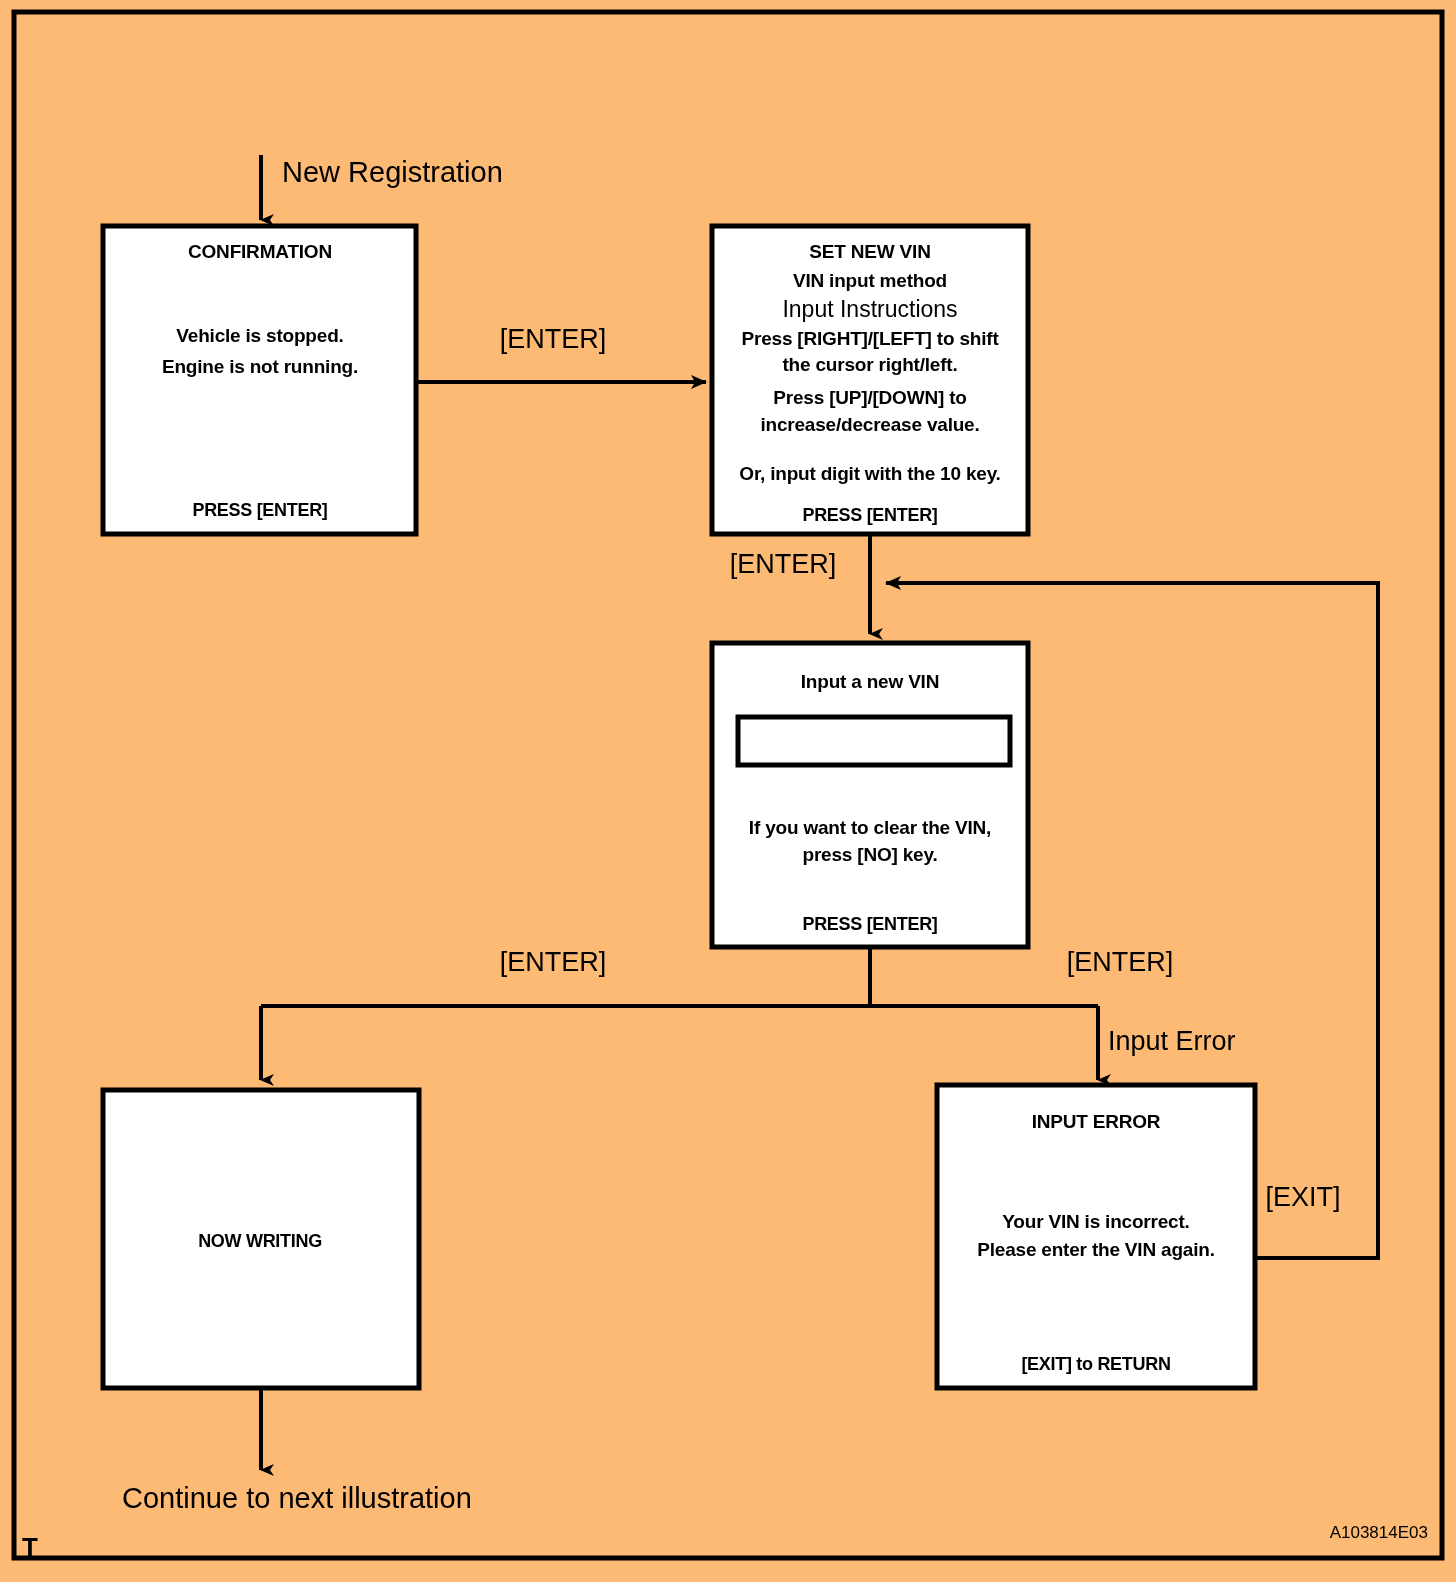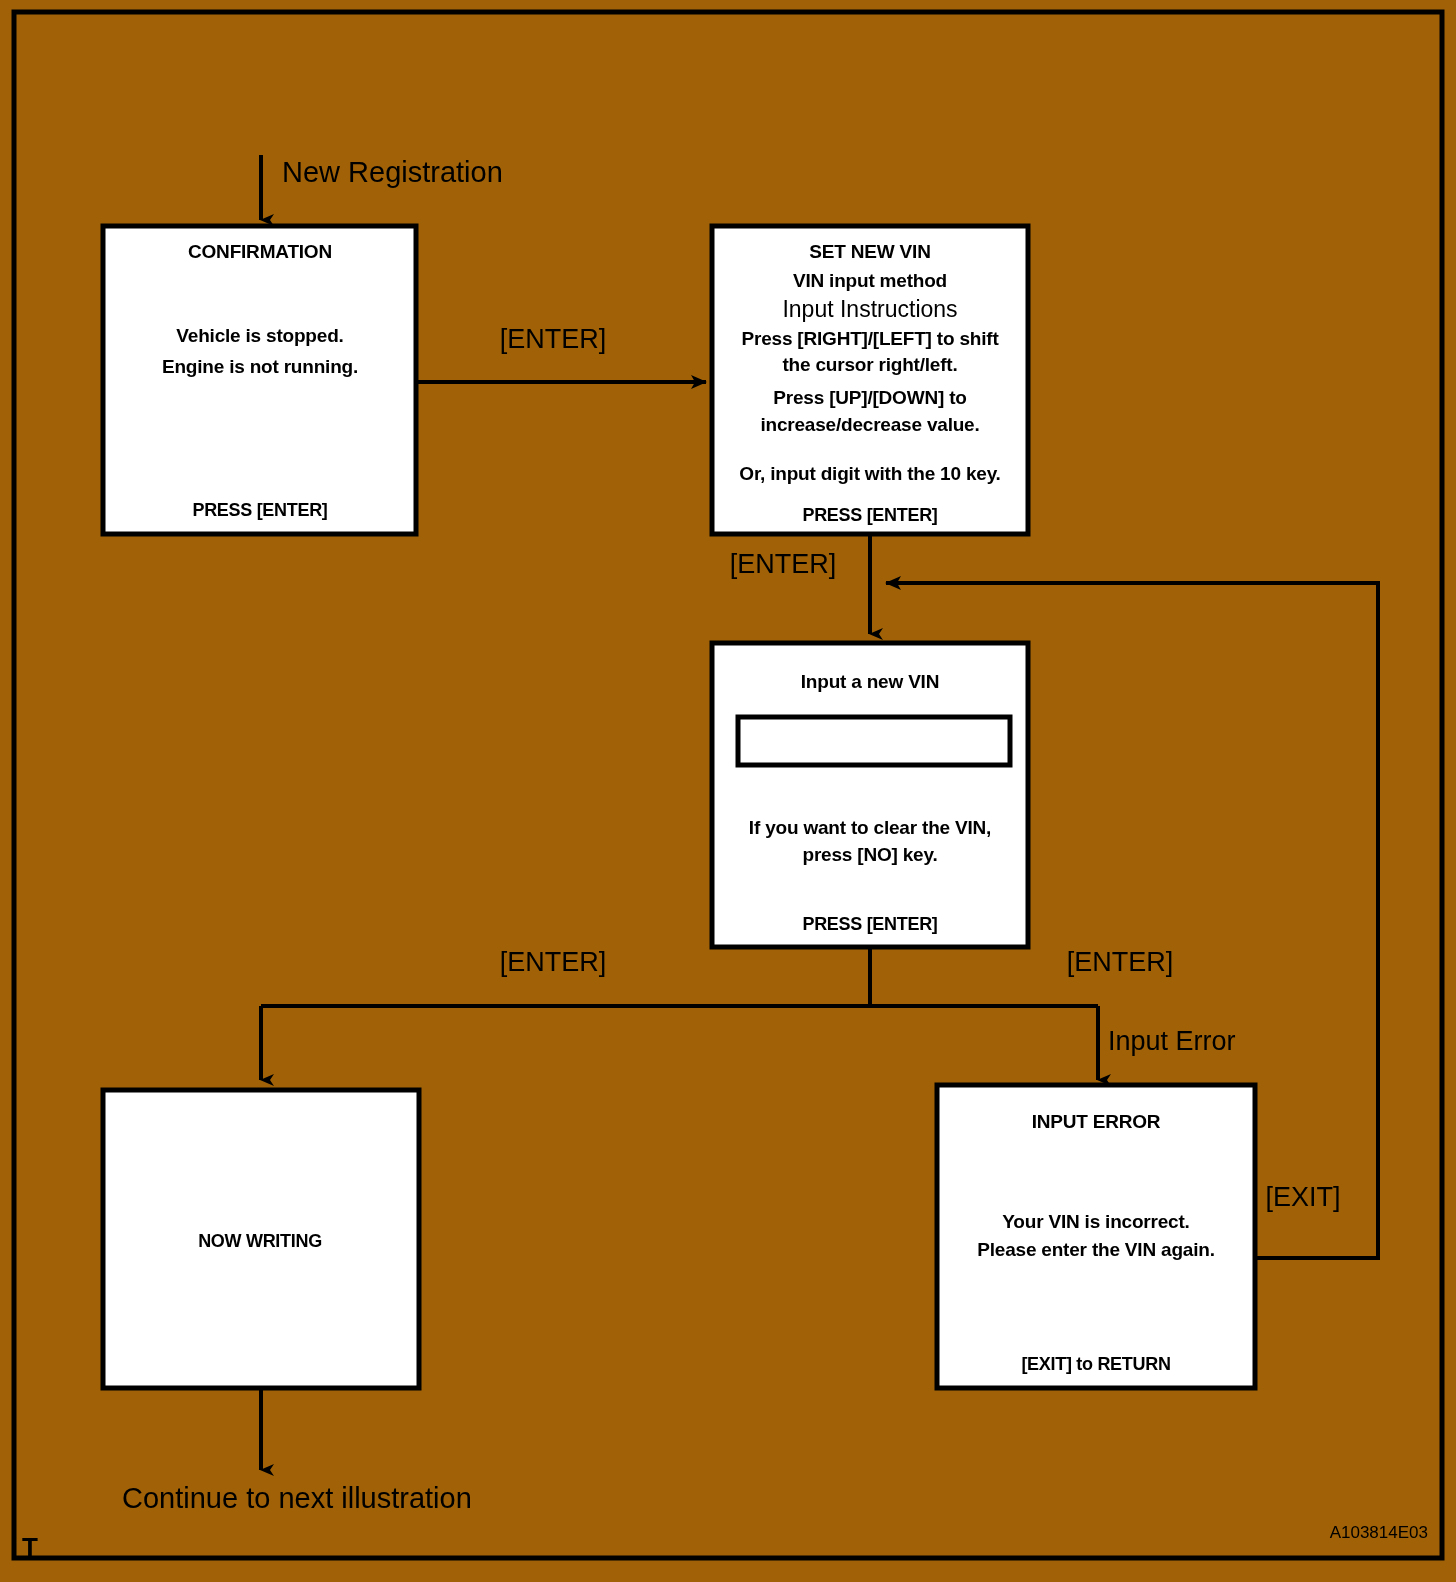--- a/index.html
+++ b/index.html
@@ -7,21 +7,21 @@
     padding: 0;
     background: #ffffff;
   }
   body {
     font-family: "Liberation Sans", sans-serif;
   }
   #page {
     position: relative;
     width: 1456px;
     height: 1582px;
-    background: #a16207;
+    background: #fdba74;
     overflow: hidden;
   }
   #flow {
     position: absolute;
     left: 0;
     top: 0;
     width: 1456px;
     height: 1582px;
   }
   

